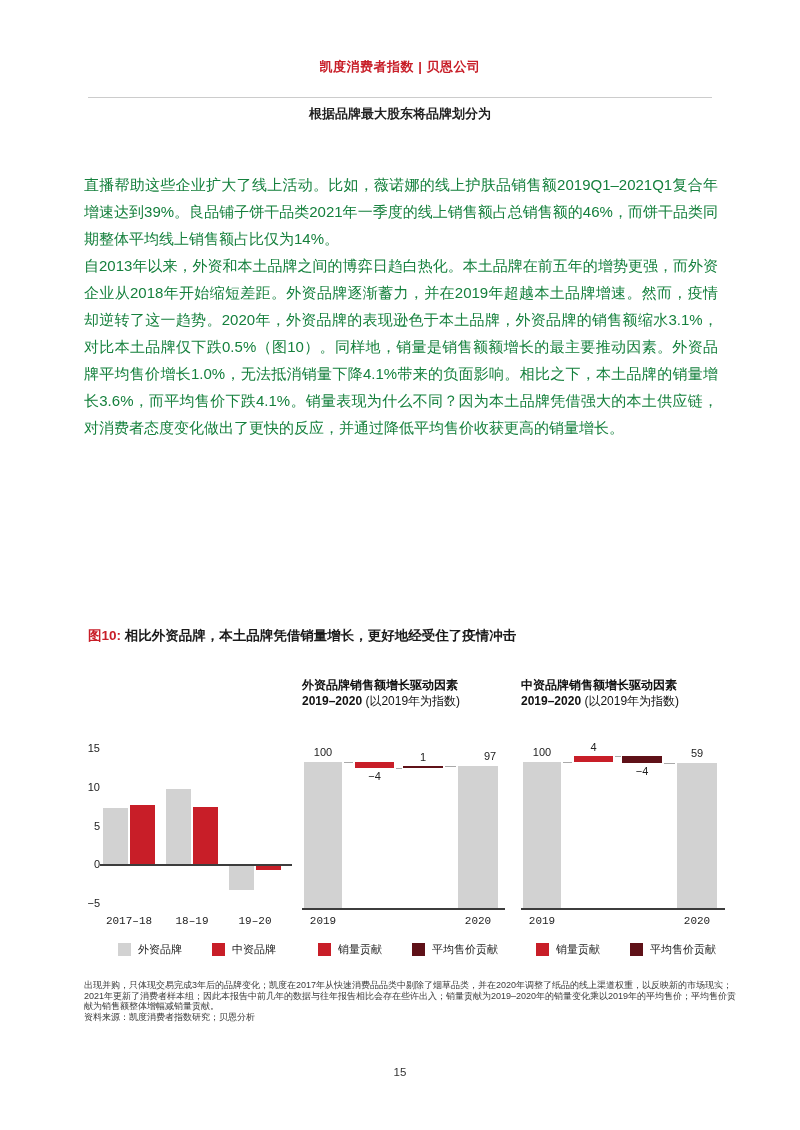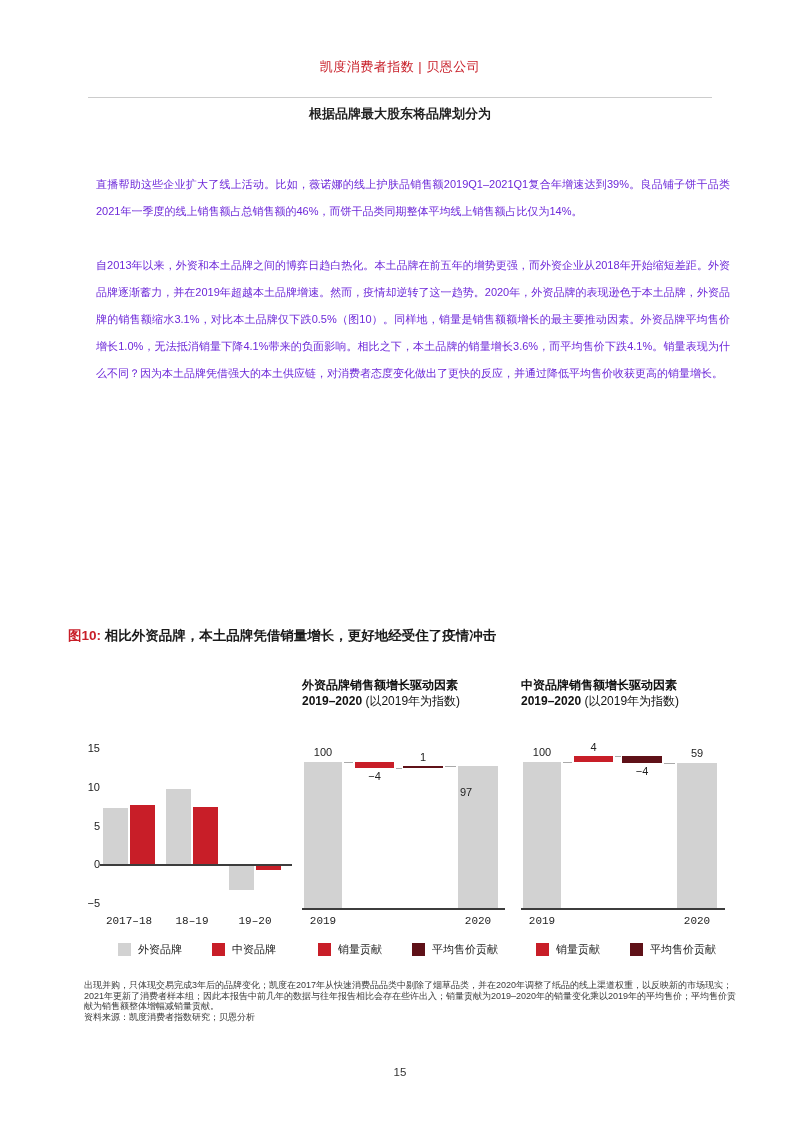--- a/index.html
+++ b/index.html
@@ -3,34 +3,34 @@
 <meta charset="utf-8">
 <style>
   html,body { margin:0; padding:0; background:#ffffff; }
   .page {
     position:relative; width:800px; height:1130px; background:#ffffff;
     font-family:"Liberation Sans","DejaVu Sans",sans-serif; color:#1a1a1a;
     overflow:hidden;
   }
   .header {
     position:absolute; top:58px; left:0; right:0; text-align:center;
-    font-size:13px; font-weight:normal; color:var(--red,#c81e28); letter-spacing:0.5px;
+    font-size:13px; font-weight:bold; color:var(--red,#c81e28); letter-spacing:0.5px;
   }
   .rule { position:absolute; top:97px; left:88px; width:624px; height:1px; background:#cccccc; }
   .subtitle {
     position:absolute; top:105px; left:0; right:0; text-align:center;
     font-size:13px; font-weight:600; color:#222222;
   }
   .para {
-    position:absolute; left:96px; width:634px; font-size:11px; line-height:27px;
-    text-align:justify; color:#6d28d9;
+    position:absolute; left:84px; width:634px; font-size:15px; line-height:27px;
+    text-align:justify; color:#15803d;
   }
   .p1 { top:171px; }
   .p2 { top:252px; }
-  .caption { position:absolute; top:627px; left:68px; font-size:13.5px; font-weight:bold; color:#1a1a1a; }
+  .caption { position:absolute; top:627px; left:88px; font-size:13.5px; font-weight:bold; color:#1a1a1a; }
   .caption .figlabel { color:var(--red,#c81e28); }
   .ctitle { position:absolute; top:677px; font-size:12px; font-weight:bold; line-height:16px; color:#111; }
   .ctitle .normal { font-weight:normal; }
   .ct1 { left:84px;  width:214px; }
   .ct2 { left:302px; width:210px; }
   .ct3 { left:521px; width:210px; }
   .chart { position:absolute; top:738px; height:200px; }
   .c1 { left:84px;  width:210px; }
   .c2 { left:302px; width:203px; }
   .c3 { left:521px; width:204px; }
@@ -98,21 +98,21 @@
       <div class="xlabel" style="left: 139px;">19–20</div>
     </div>
   <div class="chart c2">
       <div class="wbar" style="left: 2px; width: 38px; top: 24px; height: 146px; background: rgb(210, 210, 210);"></div>
       <div class="vlabel" style="left: 1px; top: 8px;">100</div>
       <div class="wbar" style="left: 53px; width: 39px; top: 24px; height: 5.84px; background: rgb(200, 30, 40);"></div>
       <div class="vlabel" style="left: 52.5px; top: 31.84px;">−4</div>
       <div class="wbar" style="left: 101px; width: 40px; top: 28.38px; height: 1.5px; background: rgb(95, 17, 24);"></div>
       <div class="vlabel" style="left: 101px; top: 13.38px;">1</div>
       <div class="wbar" style="left: 156px; width: 40px; top: 28.38px; height: 141.62px; background: rgb(210, 210, 210);"></div>
-      <div class="vlabel" style="left: 144px; top: 12.38px; margin-top: 36px;">97</div>
+      <div class="vlabel" style="left: 168px; top: 12.38px;">97</div>
       <div class="dash" style="left: 42px; width: 9px; top: 24px;"></div>
       <div class="dash" style="left: 94px; width: 6px; top: 29.84px;"></div>
       <div class="dash" style="left: 143px; width: 11px; top: 28.38px;"></div>
       <div class="baseline" style="left: 0px; right: 0px; top: 170px; height: 2px; background: rgb(61, 61, 61);"></div>
       <div class="xlabel" style="left: -11px;">2019</div>
       <div class="xlabel" style="left: 144px;">2020</div>
     </div>
   <div class="chart c3">
       <div class="wbar" style="left: 2px; width: 38px; top: 24px; height: 146px; background: rgb(210, 210, 210);"></div>
       <div class="vlabel" style="left: 1px; top: 8px;">100</div>

